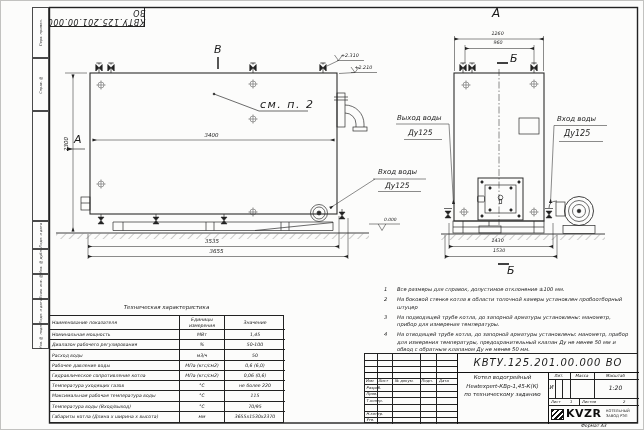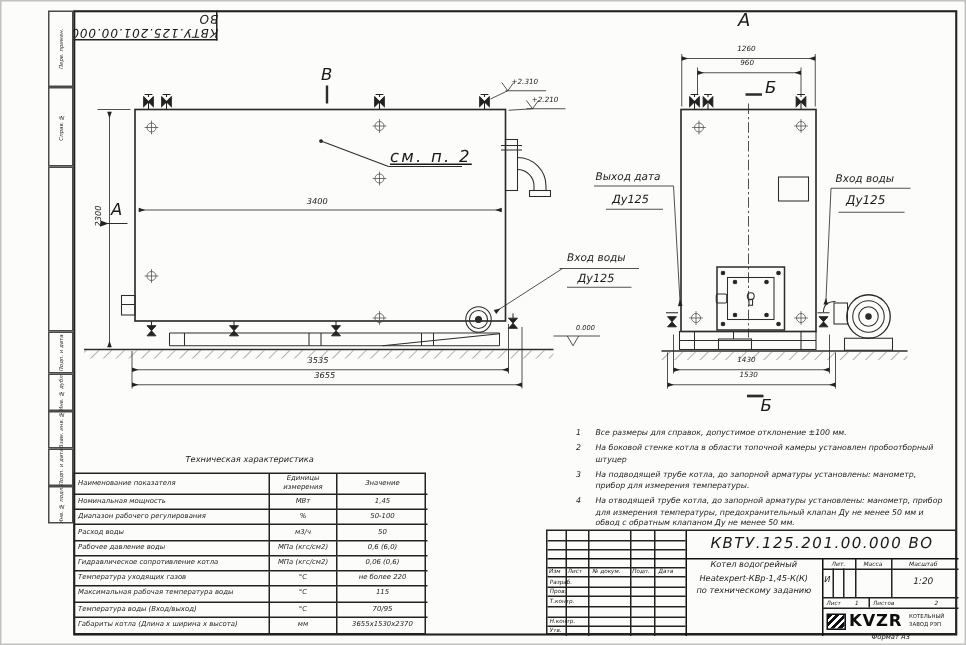--- a/index.html
+++ b/index.html
@@ -287,35 +287,35 @@
       <span>Подп. и дата</span>
     </div>
   <div class="mcell" style="top:323px;height:25px;">
       <span>Инв. № подл.</span>
     </div>
 
   <span class="t f55" style="left:203.5px;top:131.5px;">3400</span>
   <span class="t f55 vtext" style="left:62.5px;top:136px;">2300</span>
   <span class="t f11" style="left:73px;top:133px;">А</span>
   <span class="t f11" style="left:213px;top:43px;">В</span>
-  <span class="t f11" style="left:259px;top:98px;letter-spacing:1.5px;text-decoration:underline;">см. п. 2</span>
+  <span class="t f11" style="left:259px;top:98px;letter-spacing:1.5px;">см. п. 2</span>
   <span class="t f45" style="left:340px;top:53px;">+2.310</span>
   <span class="t f45" style="left:353.5px;top:65px;">+2.210</span>
   <span class="t f7" style="left:377px;top:168px;">Вход воды</span>
   <span class="t f8" style="left:384px;top:180.5px;">Ду125</span>
   <span class="t" style="left:383px;top:216.5px;font-size:4.4px;">0.000</span>
   <span class="t f55" style="left:204px;top:238px;">3535</span>
   <span class="t f55" style="left:208.5px;top:248px;">3655</span>
 
   <span class="t f12" style="left:491px;top:6px;">А</span>
   <span class="t f45" style="left:490.5px;top:30.5px;">1260</span>
   <span class="t f45" style="left:492.5px;top:40px;">960</span>
   <span class="t f11" style="left:509px;top:52px;">Б</span>
   <span class="t f11" style="left:506px;top:264px;">Б</span>
-  <span class="t f7" style="left:396px;top:114px;">Выход дата</span>
+  <span class="t f7" style="left:396px;top:114px;">Выход воды</span>
   <span class="t f8" style="left:407px;top:128px;">Ду125</span>
   <span class="t f7" style="left:556px;top:115px;">Вход воды</span>
   <span class="t f9" style="left:563px;top:128.5px;">Ду125</span>
   <span class="t f45" style="left:490.5px;top:238px;">1430</span>
   <span class="t f45" style="left:492px;top:248px;">1530</span>
 
   <div class="notes">
     <div class="note-row">
         <span class="note-num">1</span>
         <span class="note-text">Все размеры для справок, допустимое отклонение ±100 мм.</span>

